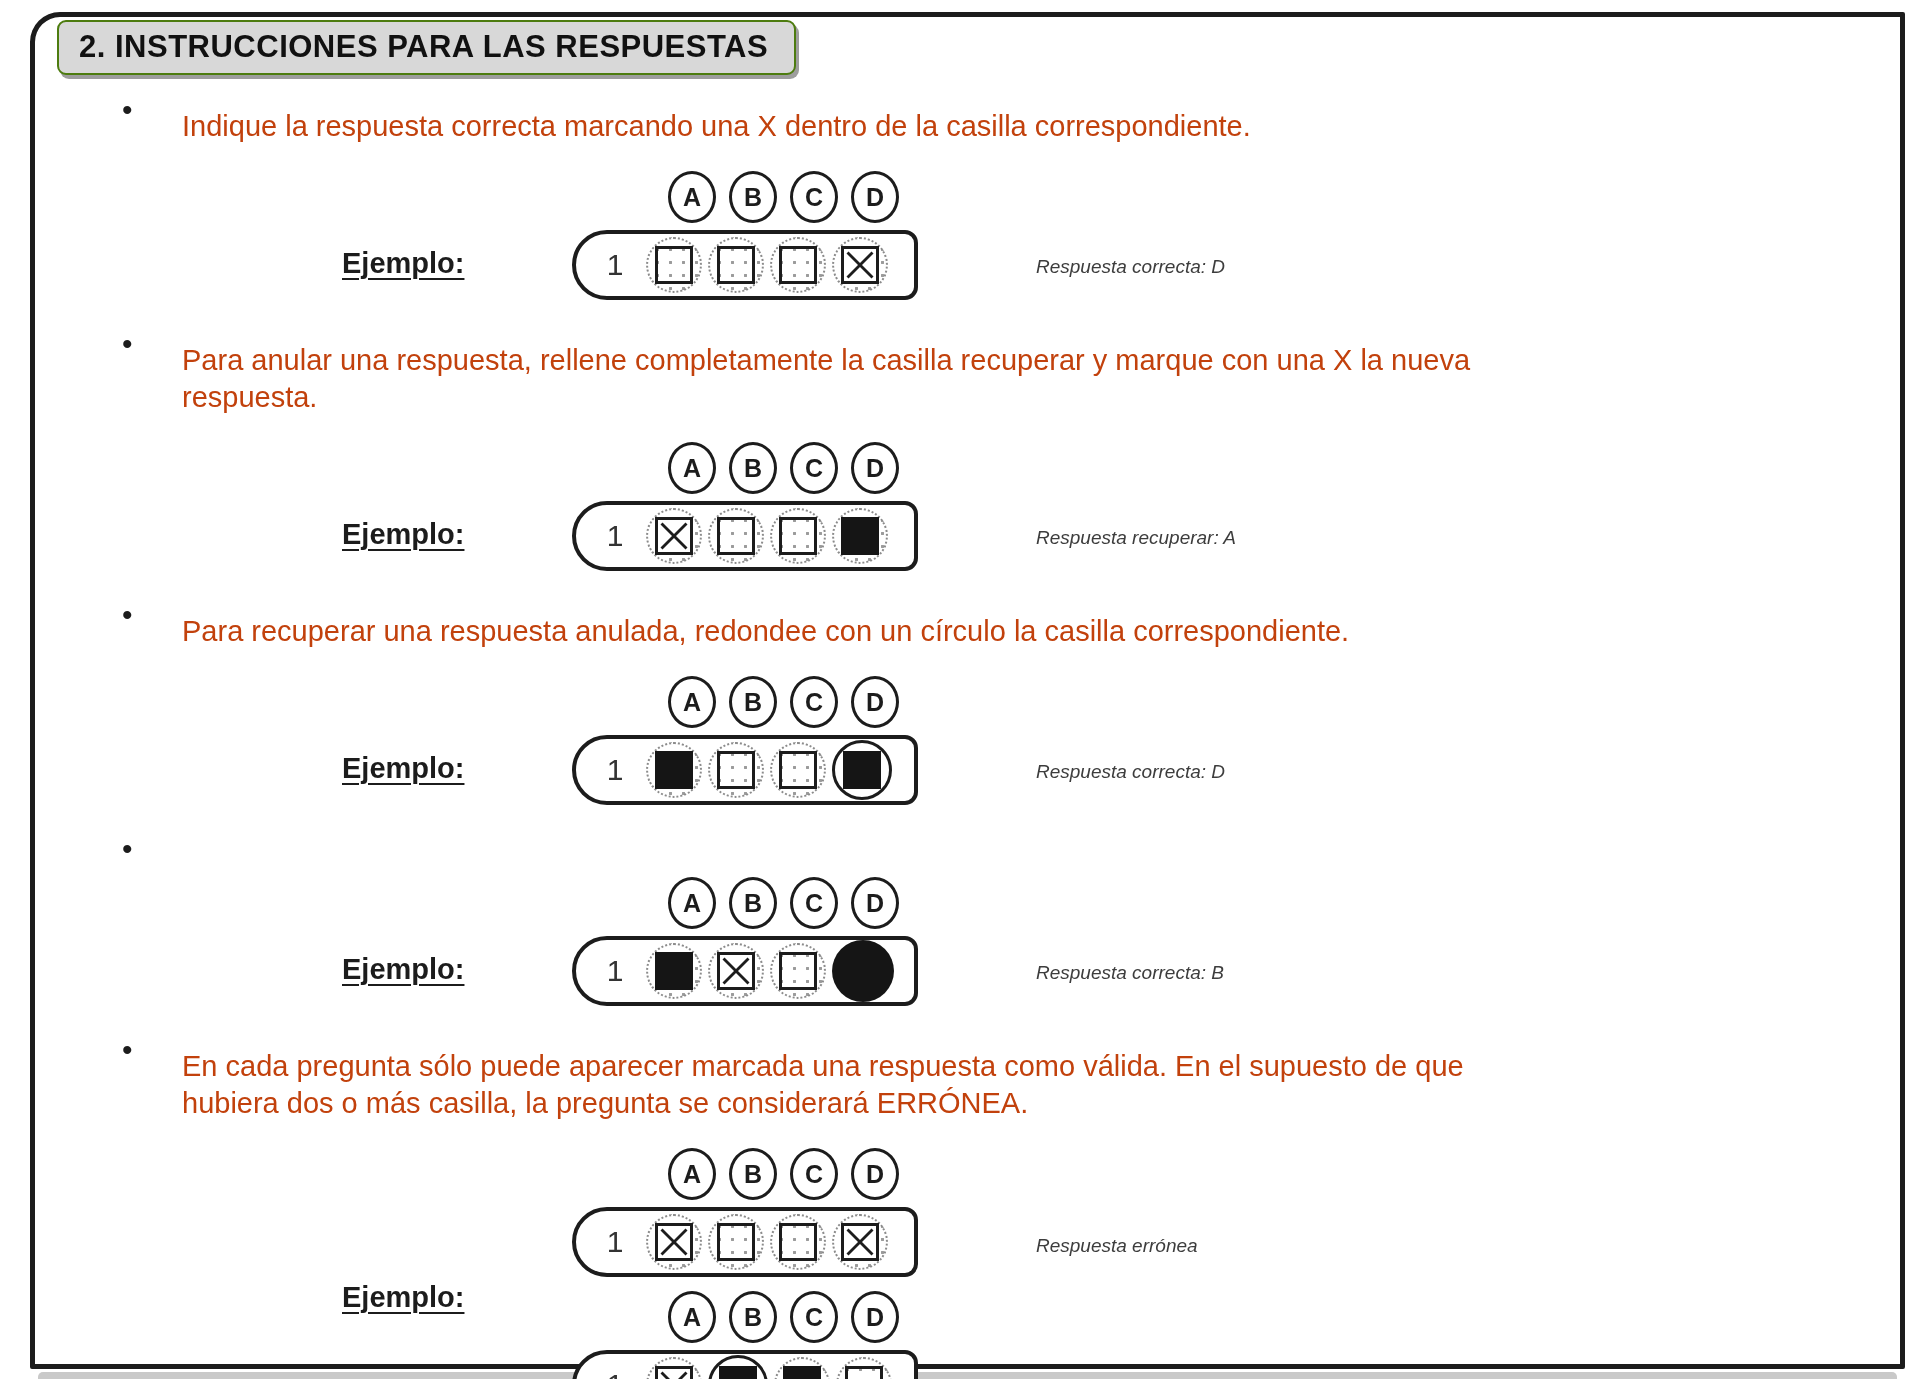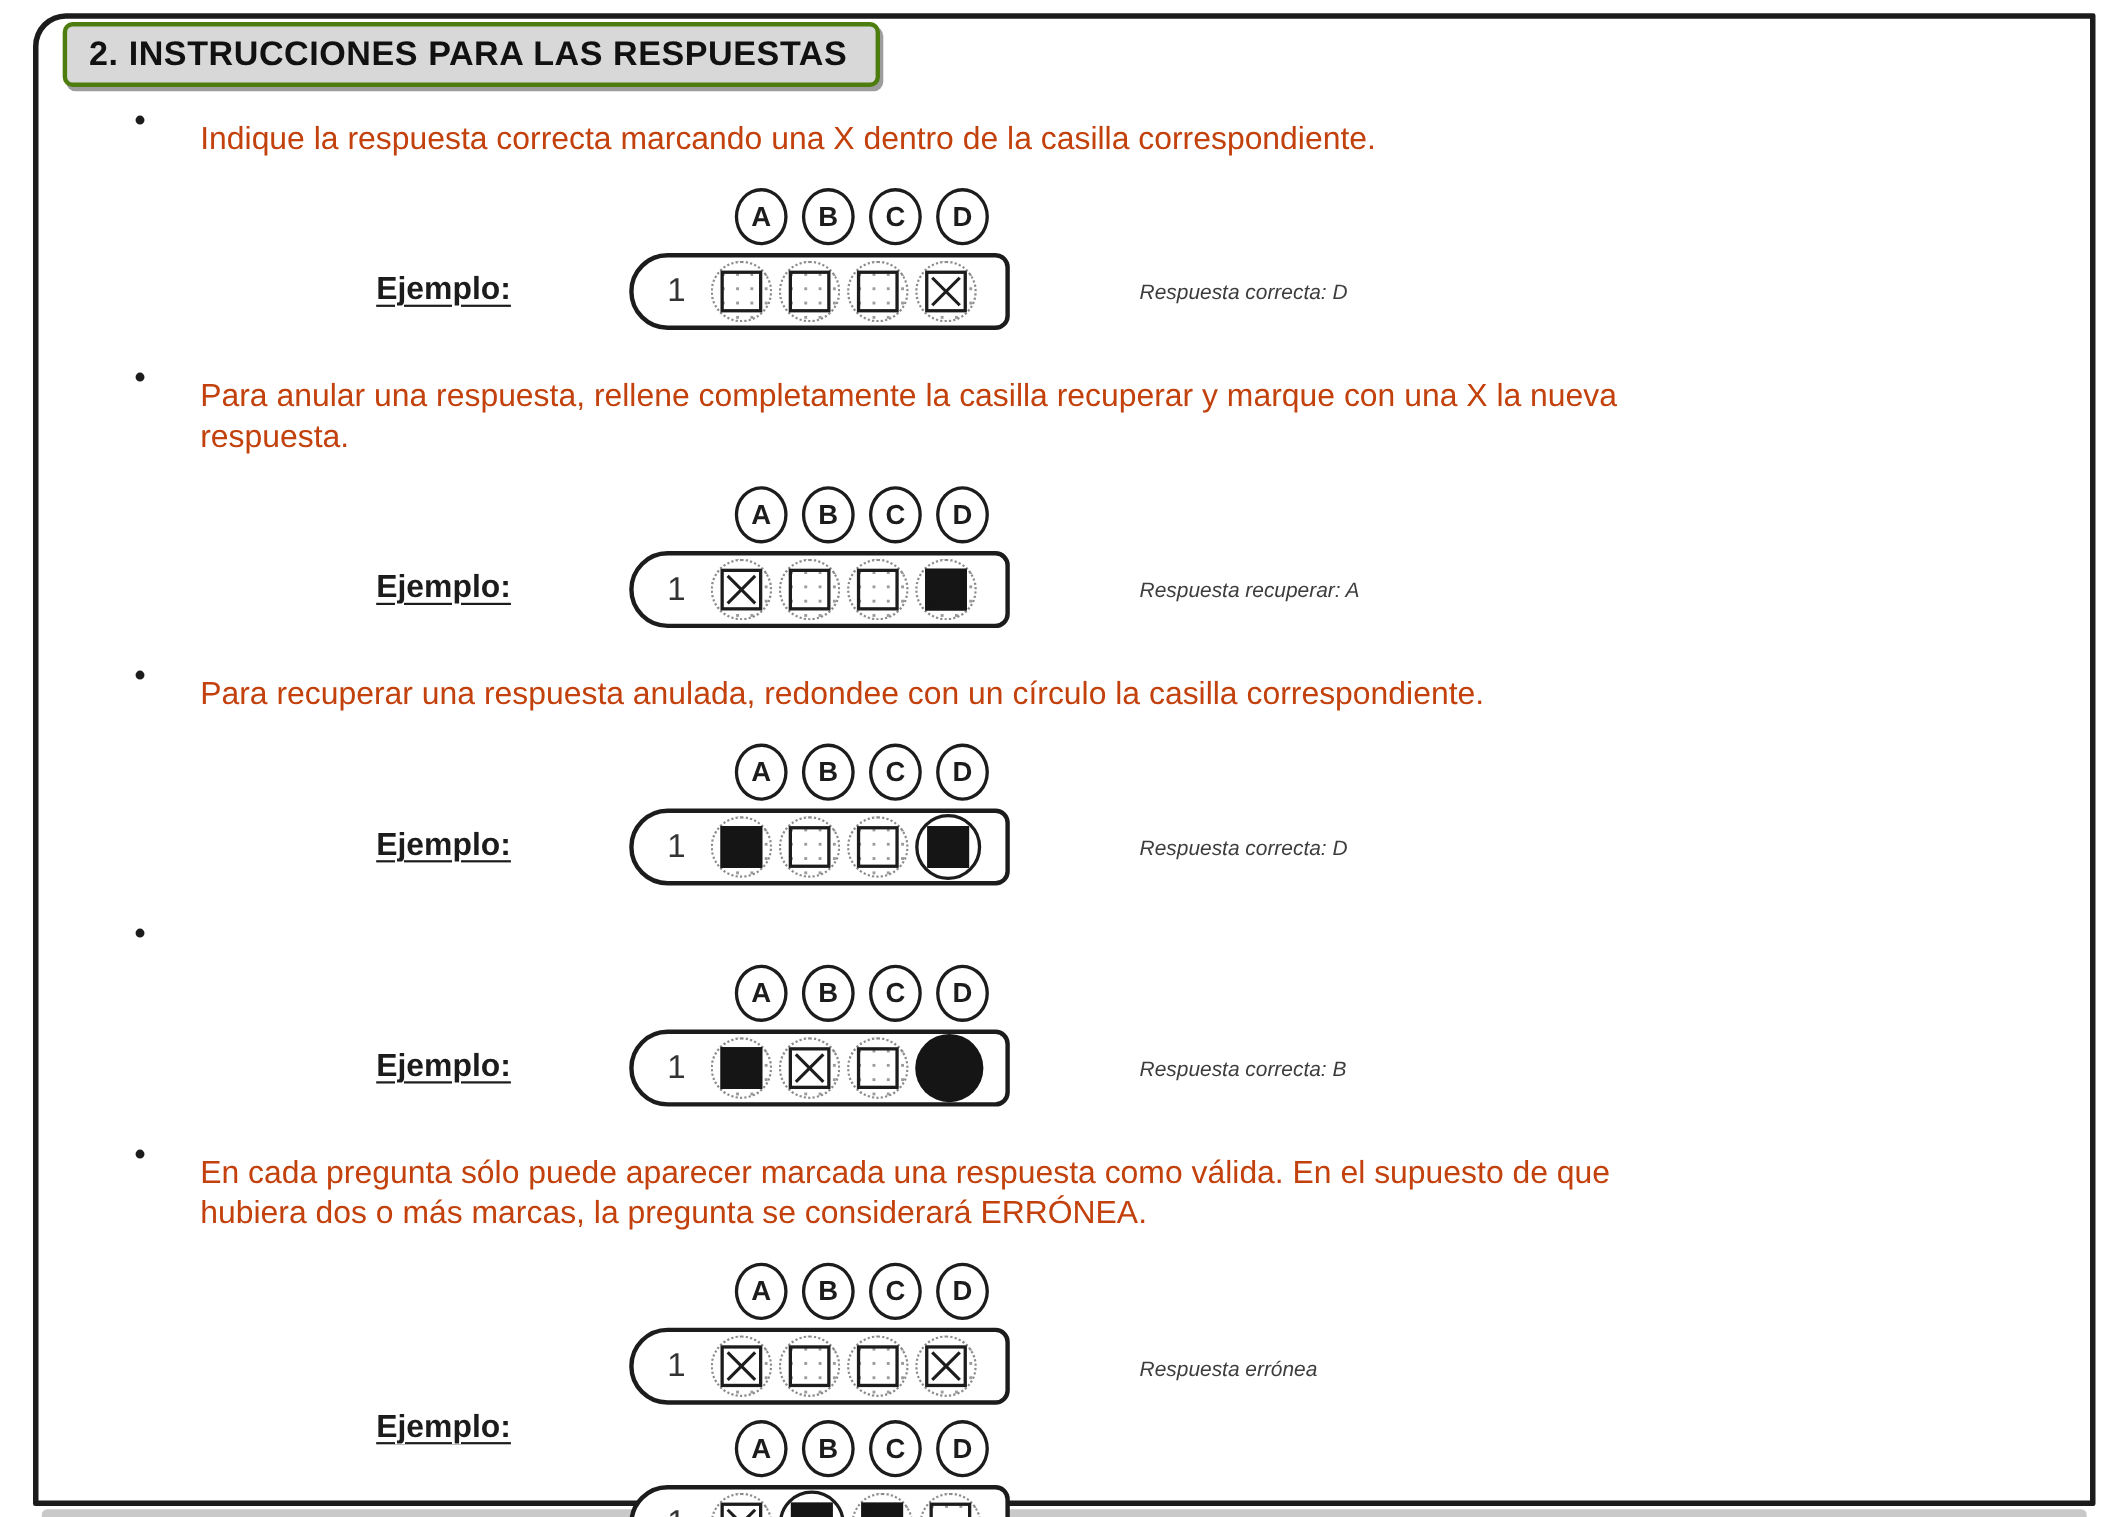--- a/index.html
+++ b/index.html
@@ -7,21 +7,21 @@
     position:relative; width:1919px; height:1379px; overflow:hidden;
     background:#ffffff; font-family:"Liberation Sans", sans-serif; color:#1f1f1f;
   }
   
   .frame {
     position:absolute; left:30px; top:12px; right:14px; bottom:10px;
     border:5px solid #1c1c1c; border-radius:30px 2px 2px 2px;
   }
   .title-box {
     position:absolute; left:57px; top:20px; z-index:3;
-    background:#d8d8d8; border:4px solid #4d7c0f; border-radius:9px;
+    background:#d8d8d8; border:2px solid #4d7c0f; border-radius:9px;
     box-shadow:3px 4px 0 #9d9d9d;
     padding:7px 26px 8px 20px;
     font-size:31px; font-weight:bold; letter-spacing:0.5px; color:#111;
     white-space:nowrap;
   }
   .content { position:absolute; left:60px; top:92px; right:50px; z-index:2; }
 
   .section { margin-bottom:26px; }
   .bullet-row { display:flex; gap:28px; padding-left:62px; margin-bottom:10px; }
   .bullet-dot { font-size:30px; line-height:36px; width:16px; flex:none; color:#1c1c1c; }
@@ -245,21 +245,21 @@
               </div>
           </div>
         </div>
         <span class="result">Respuesta correcta: B</span>
       </div>
     </div>
 
     <div class="section">
       <div class="bullet-row">
         <span class="bullet-dot">•</span>
-        <p class="bullet-text">En cada pregunta sólo puede aparecer marcada una respuesta como válida. En el supuesto de que hubiera dos o más marcas, la pregunta se considerará ERRÓNEA.</p>
+        <p class="bullet-text">En cada pregunta sólo puede aparecer marcada una respuesta como válida. En el supuesto de que hubiera dos o más casilla, la pregunta se considerará ERRÓNEA.</p>
       </div>
       <div class="example-multi">
         <span class="ejemplo">Ejemplo:</span>
         <div class="stack">
           <div class="stack-row">
             <div class="group">
               <div class="letters">
                   <div class="letter-circle">A</div>
                   <div class="letter-circle">B</div>
                   <div class="letter-circle">C</div>

